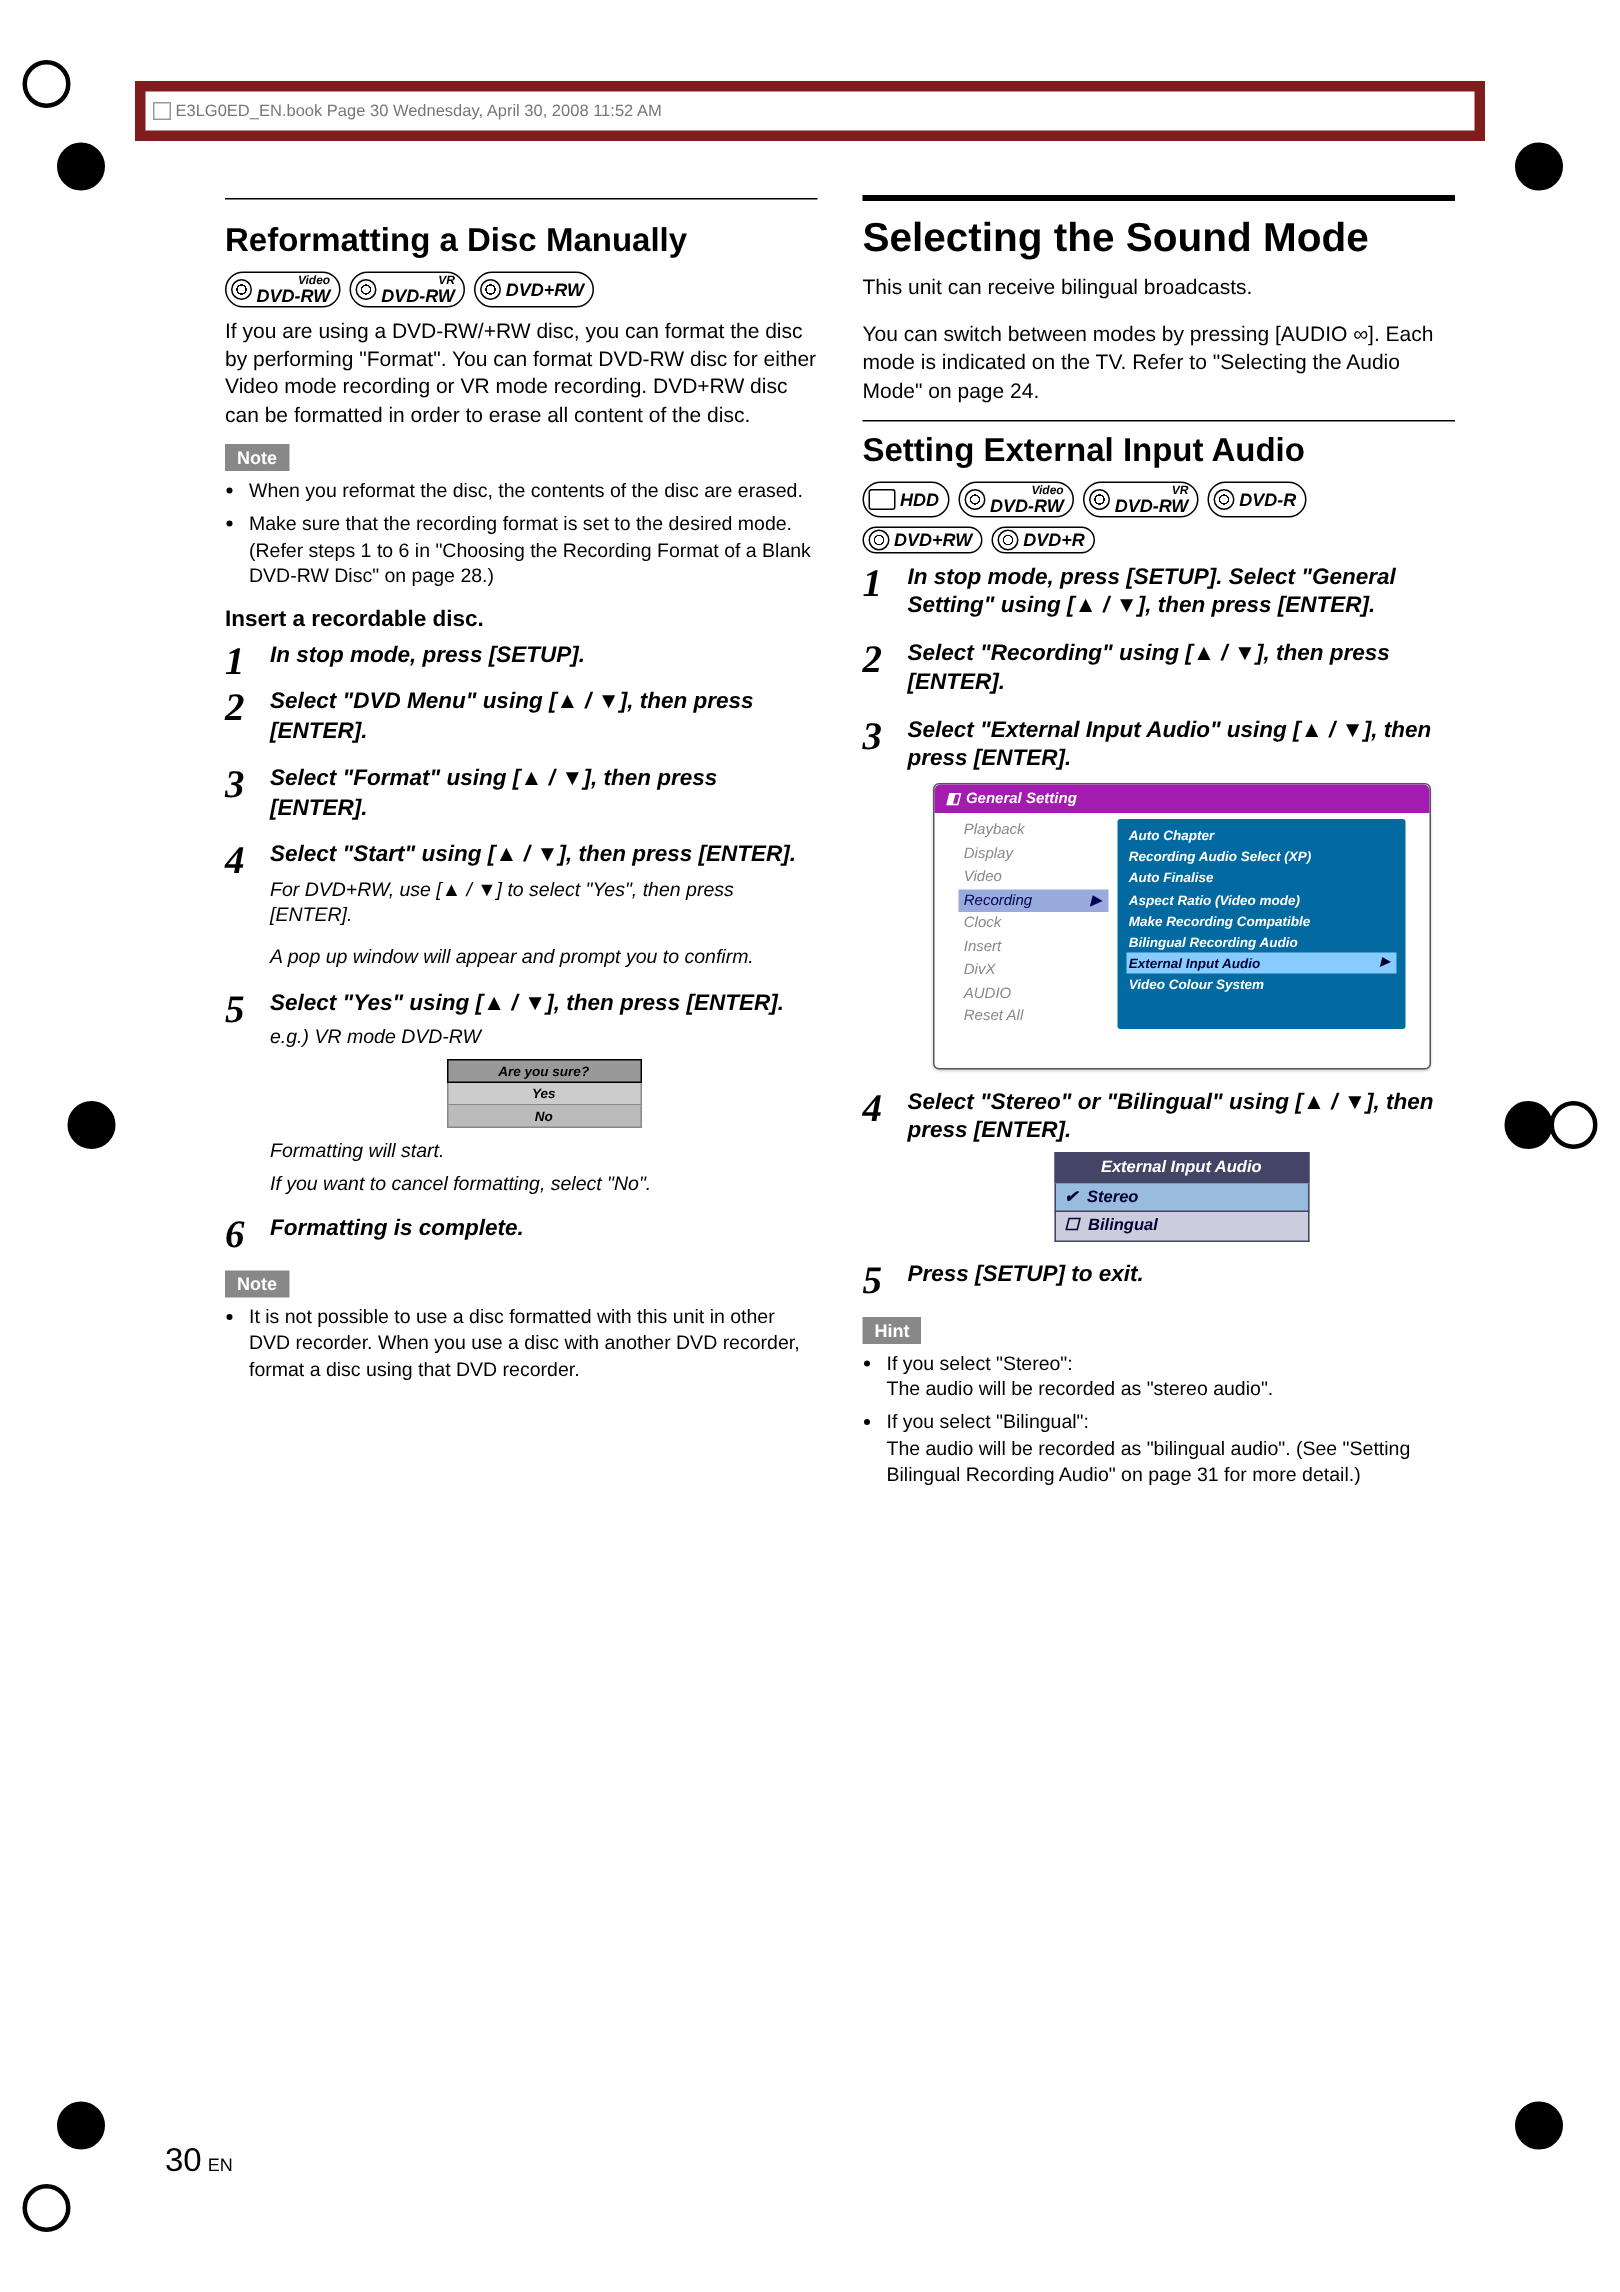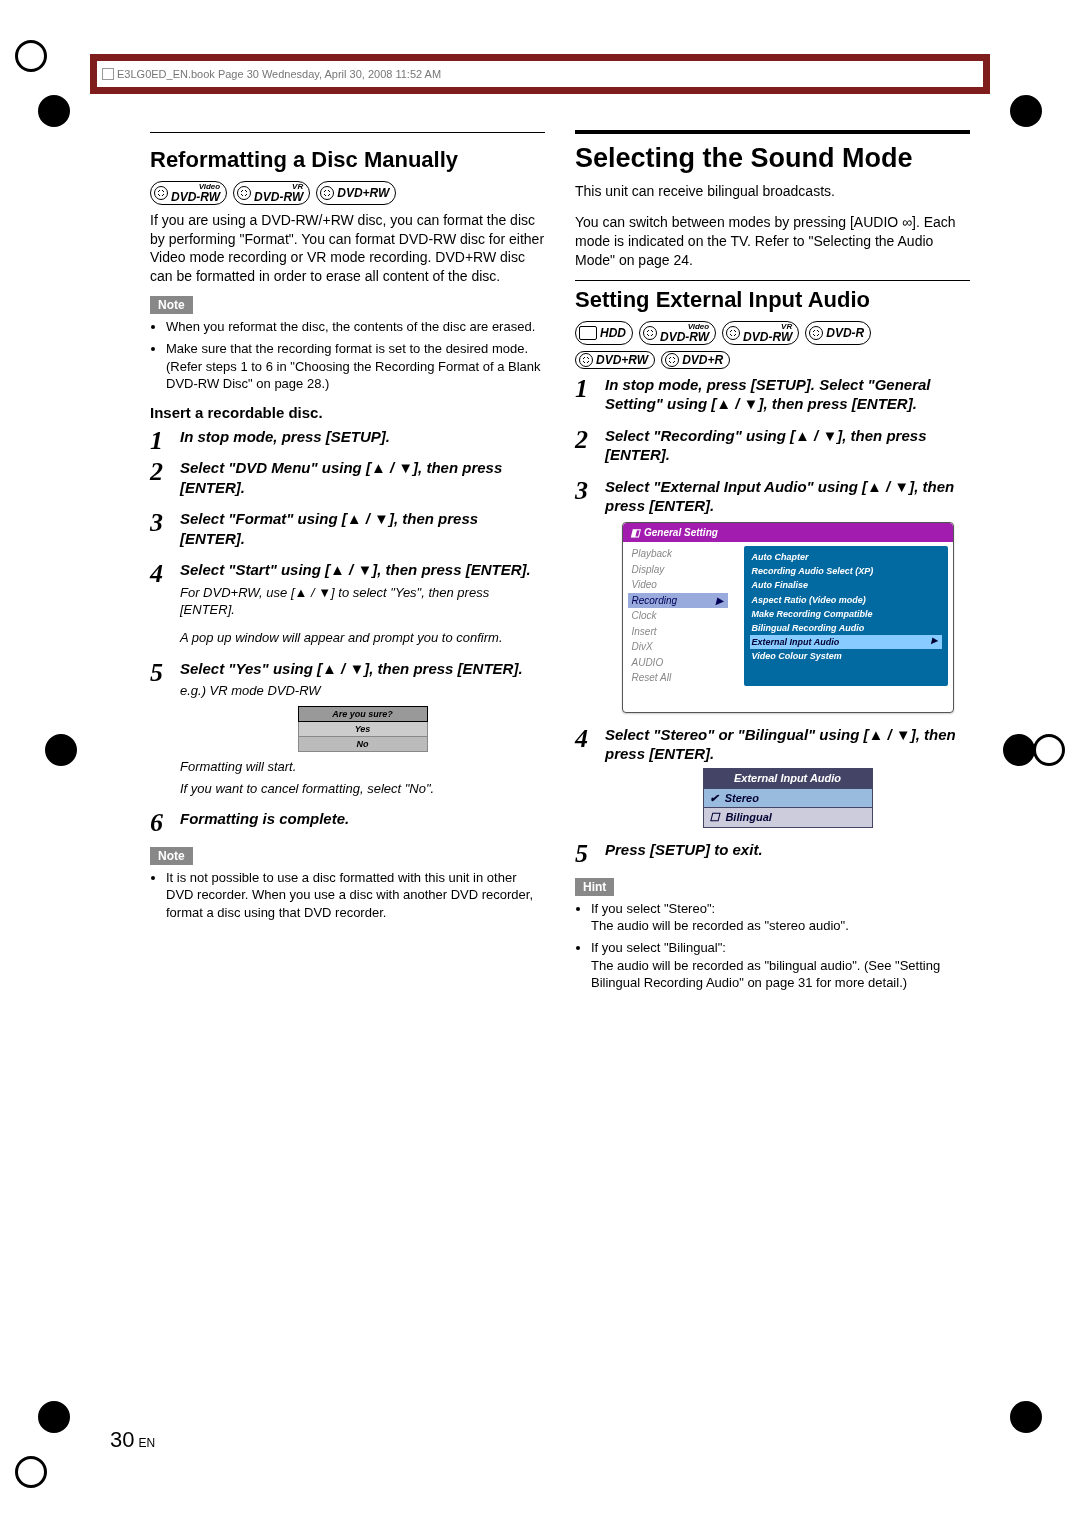--- a/index.html
+++ b/index.html
@@ -117,21 +117,21 @@
     border: 1px solid #555;
     border-radius: 4px;
     width: 330px;
     margin: 6px auto 12px auto;
     background: #fff;
     padding: 0 0 22px 0;
     box-shadow: 0 1px 2px rgba(0,0,0,0.2);
   }
   .menu-shot .mheader { background: #a21caf; color: #fff; font-size: 10px; font-weight: bold; padding: 3px 8px; border-radius: 4px 4px 0 0; }
   .menu-shot .mheader::before { content: "◧"; margin-right: 4px; font-size: 10px; }
-  .menu-shot .mbody { display: flex; gap: 16px; padding: 4px 5px; }
+  .menu-shot .mbody { display: flex; gap: 6px; padding: 4px 16px; }
   .menu-shot .mleft { width: 100px; font-size: 10px; color: #888; }
   .menu-shot .mleft div { padding: 1px 4px; }
   .menu-shot .mleft .active { background: #9ad; color: #005; }
   .menu-shot .mright { flex: 1; background: #0369a1; color: #fff; font-size: 9px; font-weight: bold; padding: 4px 6px; border-radius: 2px; }
   .menu-shot .mright div { padding: 1px 2px; }
   .menu-shot .mright .active { background: #8cf; color: #003; position: relative; }
   .menu-shot .mright .active::after { content: "▶"; position: absolute; right: 4px; font-size: 8px; }
   .radio-box {
     width: 170px;
     margin: 4px auto 12px auto;

